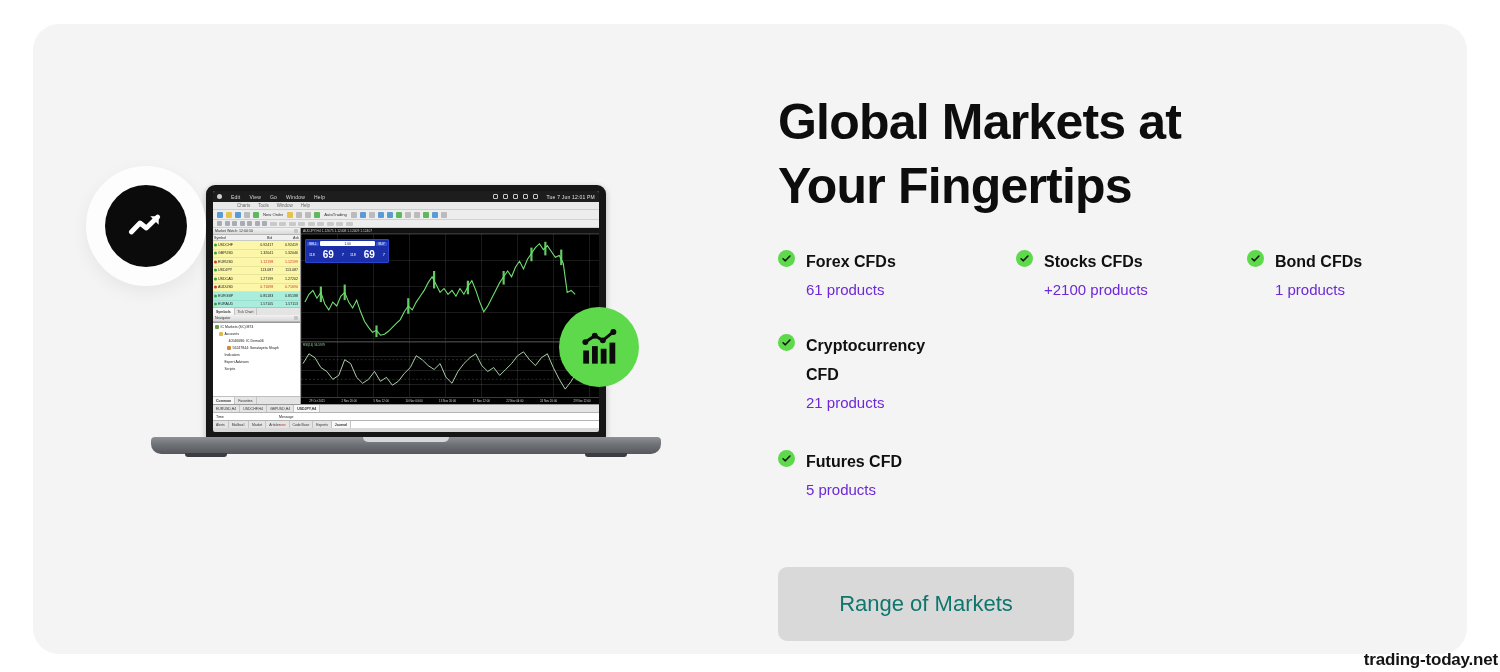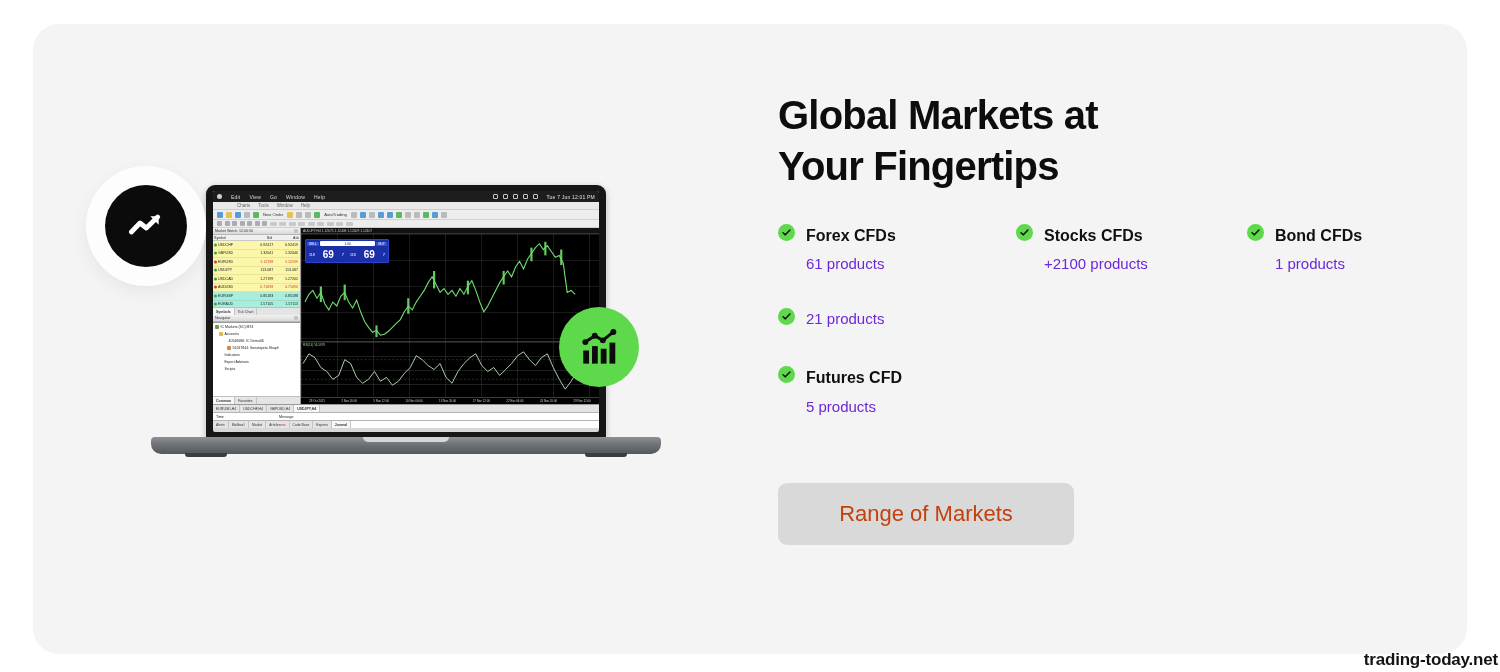--- a/index.html
+++ b/index.html
@@ -249,21 +249,21 @@
   .badgeGreen {
     position: absolute; left: 486px; top: 163px; width: 80px; height: 80px;
     border-radius: 50%; background: #5ed94b;
     display: flex; align-items: center; justify-content: center;
   }
 
   
   .content { position: absolute; left: 745px; top: 66px; width: 700px; }
 
   .headline {
-    font-size: 40px; font-weight: bold; color: #0d0d0d;
+    font-size: 50px; font-weight: bold; color: #0d0d0d;
     line-height: 1.28; letter-spacing: -.8px;
   }
 
   .grid {
     display: grid;
     grid-template-columns: 222px 215px auto;
     column-gap: 16px;
     margin-top: 29px;
   }
   .feature { display: flex; gap: 11px; align-items: flex-start; margin-bottom: 26px; }
@@ -275,24 +275,24 @@
   }
   .ftext { }
   .fname { font-size: 16px; font-weight: bold; color: #101010; line-height: 1.82; max-width: 150px; }
   .fcount { font-size: 15px; color: #6d28d9; line-height: 1.9; }
 
   .single { margin-top: 30px; }
 
   .cta {
     margin-top: 36px;
     display: inline-flex; align-items: center; justify-content: center;
-    width: 296px; height: 62px;
+    width: 296px; height: 74px;
     background: #d9d9d9; border: none; border-radius: 9px;
     font-family: "Liberation Sans", sans-serif;
-    font-size: 22px; color: #c2410c; cursor: pointer;
+    font-size: 22px; color: #0f766e; cursor: pointer;
   }
 
   
   .wm {
     position: absolute; right: 2px; bottom: 2px;
     font-size: 17px; font-weight: bold; color: #141414;
     letter-spacing: -.2px;
     text-shadow: -1.2px -1.2px 0 #fff, 1.2px -1.2px 0 #fff,
                  -1.2px 1.2px 0 #fff, 1.2px 1.2px 0 #fff;
   }
@@ -652,20 +652,21 @@
           </span>
         </div>
 
         <div class="feature r2">
           <span class="check">
             <svg width="11" height="11" viewBox="0 0 16 16">
                 <path d="M3 8.4 L6.3 11.4 L13 4.4" fill="none" stroke="#111" stroke-width="2.2" stroke-linecap="round" stroke-linejoin="round"></path>
               </svg>
           </span>
           <span class="ftext">
+            <div class="fname">Cryptocurrency CFD</div>
             <div class="fcount">21 products</div>
           </span>
         </div>
       </div>
 
       <div class="feature single">
         <span class="check">
           <svg width="11" height="11" viewBox="0 0 16 16">
               <path d="M3 8.4 L6.3 11.4 L13 4.4" fill="none" stroke="#111" stroke-width="2.2" stroke-linecap="round" stroke-linejoin="round"></path>
             </svg>

